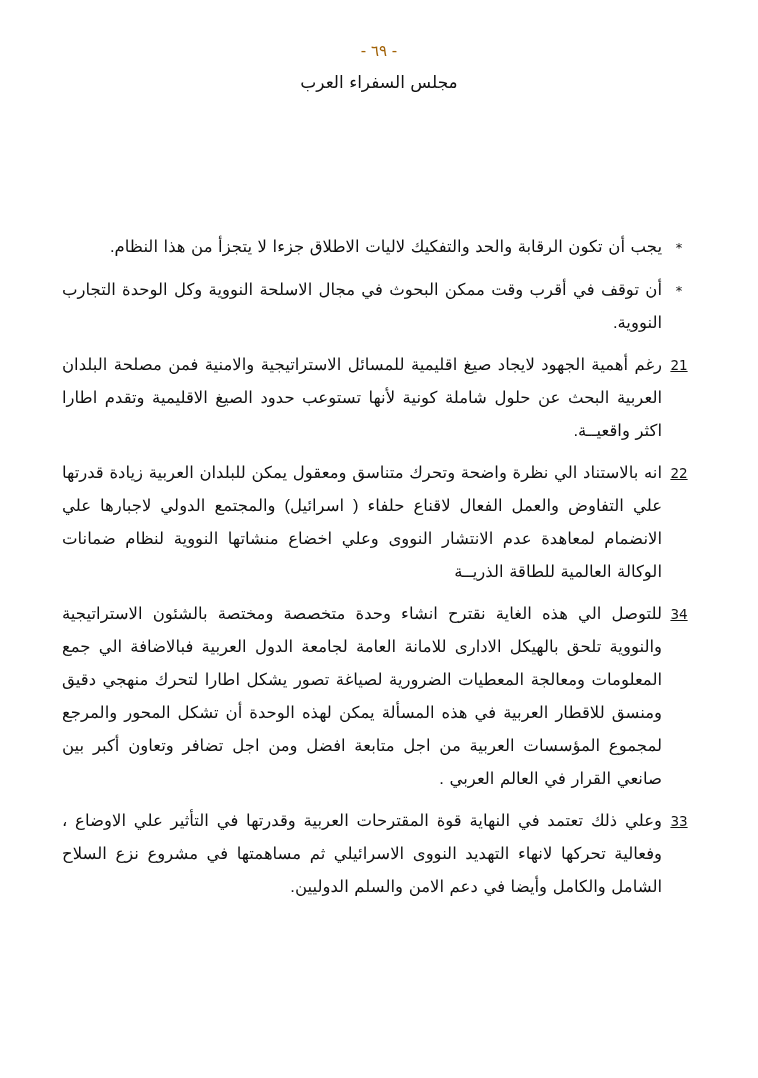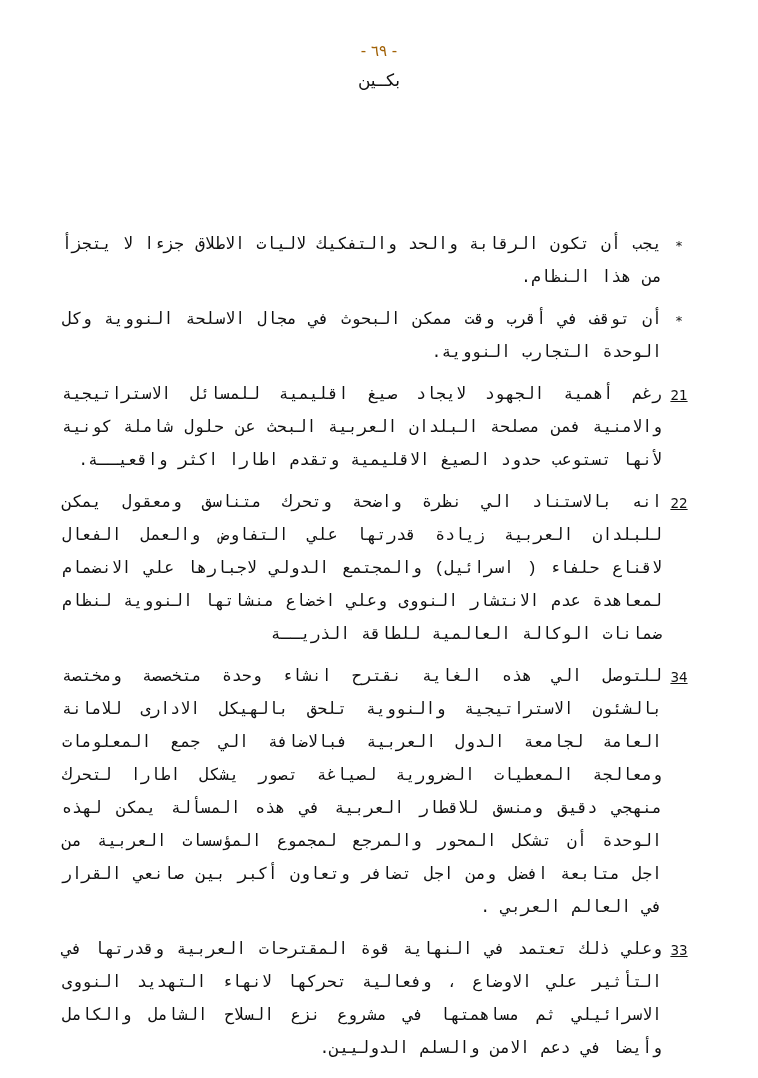--- a/index.html
+++ b/index.html
@@ -72,36 +72,36 @@
     direction: ltr;
     text-decoration: underline;
   }
   .ptext {
     flex: 1 1 auto;
     font-size: 16.5px;
     line-height: 33px;
     text-align: justify;
     text-align-last: right;
     color: #101010;
-    font-family: Liberation Mono, monospace;
+    font-family: Liberation Sans, sans-serif;
     word-spacing: 1px;
   }
   .ptext.last-center {
     text-align-last: right;
   }
 </style>
 </head>
 <body>
 
 <div class="page">
 
   <div class="page-number">- ٦٩ -</div>
 
+  <div class="header-title">مجلس السفراء العرب</div>
 
-  <div class="header-sub">بكــين</div>
 
   <div class="body-block">
 
     <div class="para">
       <div class="marker bullet">*</div>
       <div class="ptext">يجب أن تكون الرقابة والحد والتفكيك لاليات الاطلاق  جزءا لا يتجزأ من هذا النظام.</div>
     </div>
 
     <div class="para">
       <div class="marker bullet">*</div>

